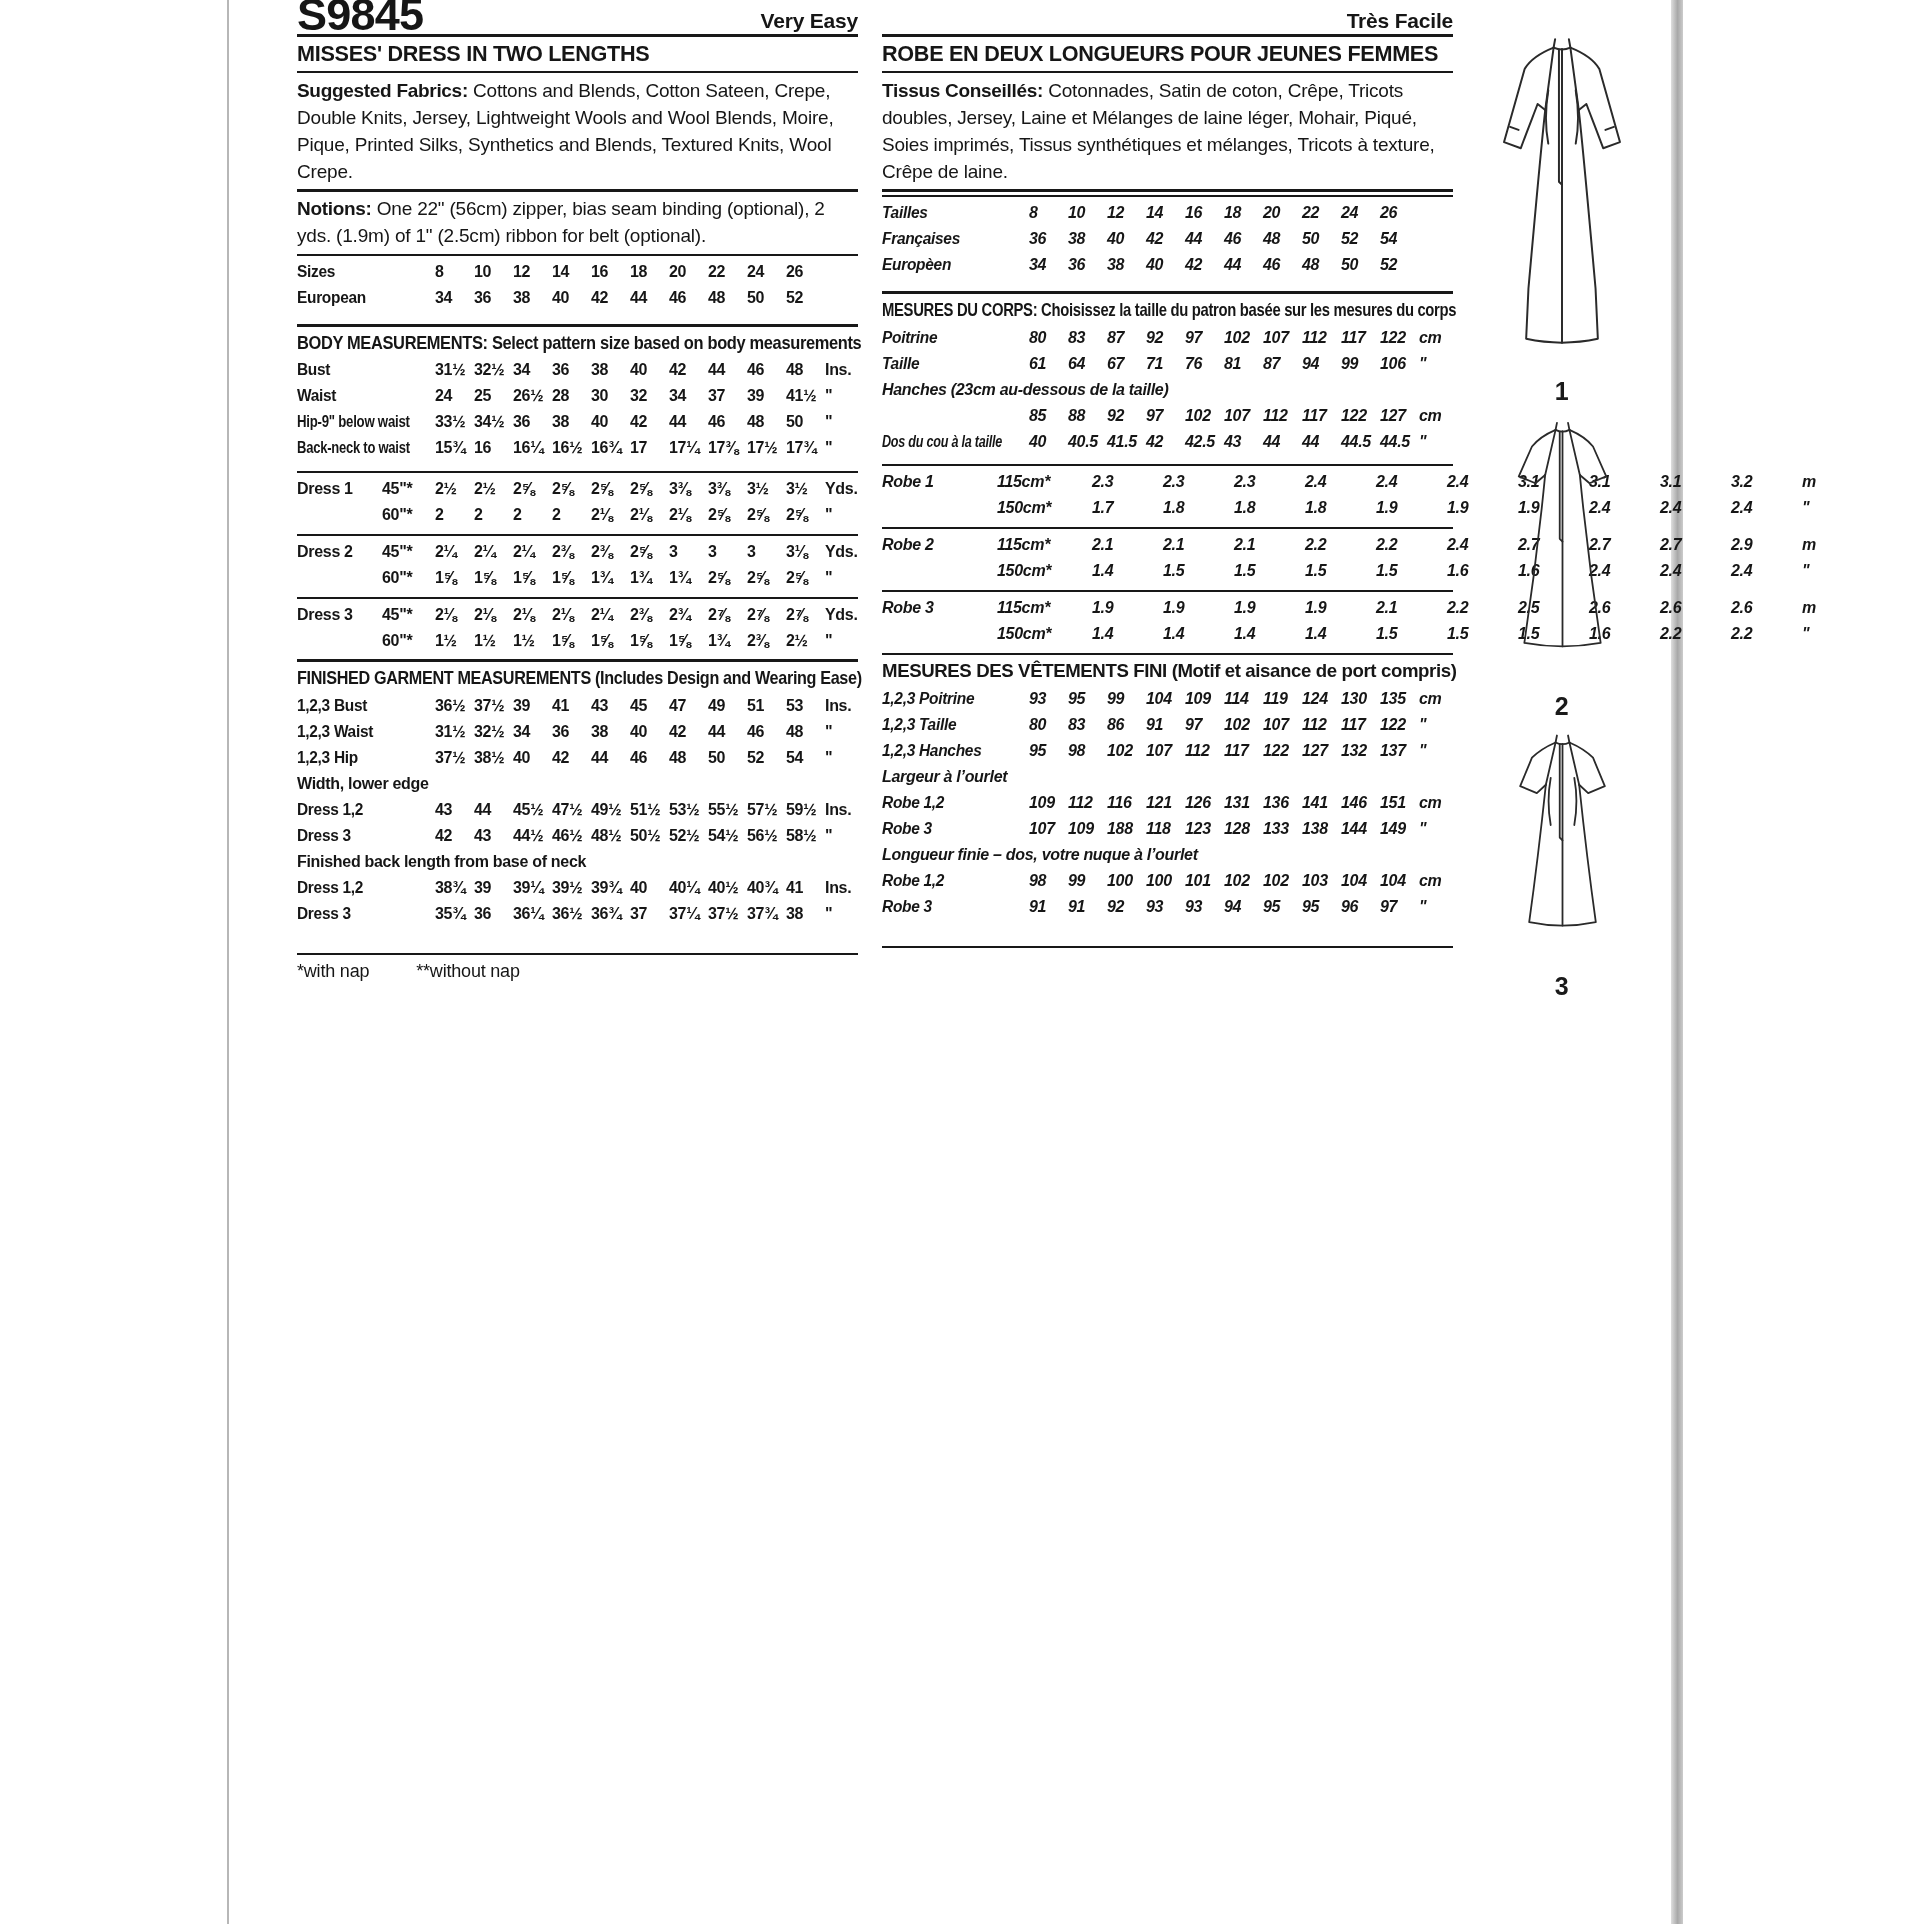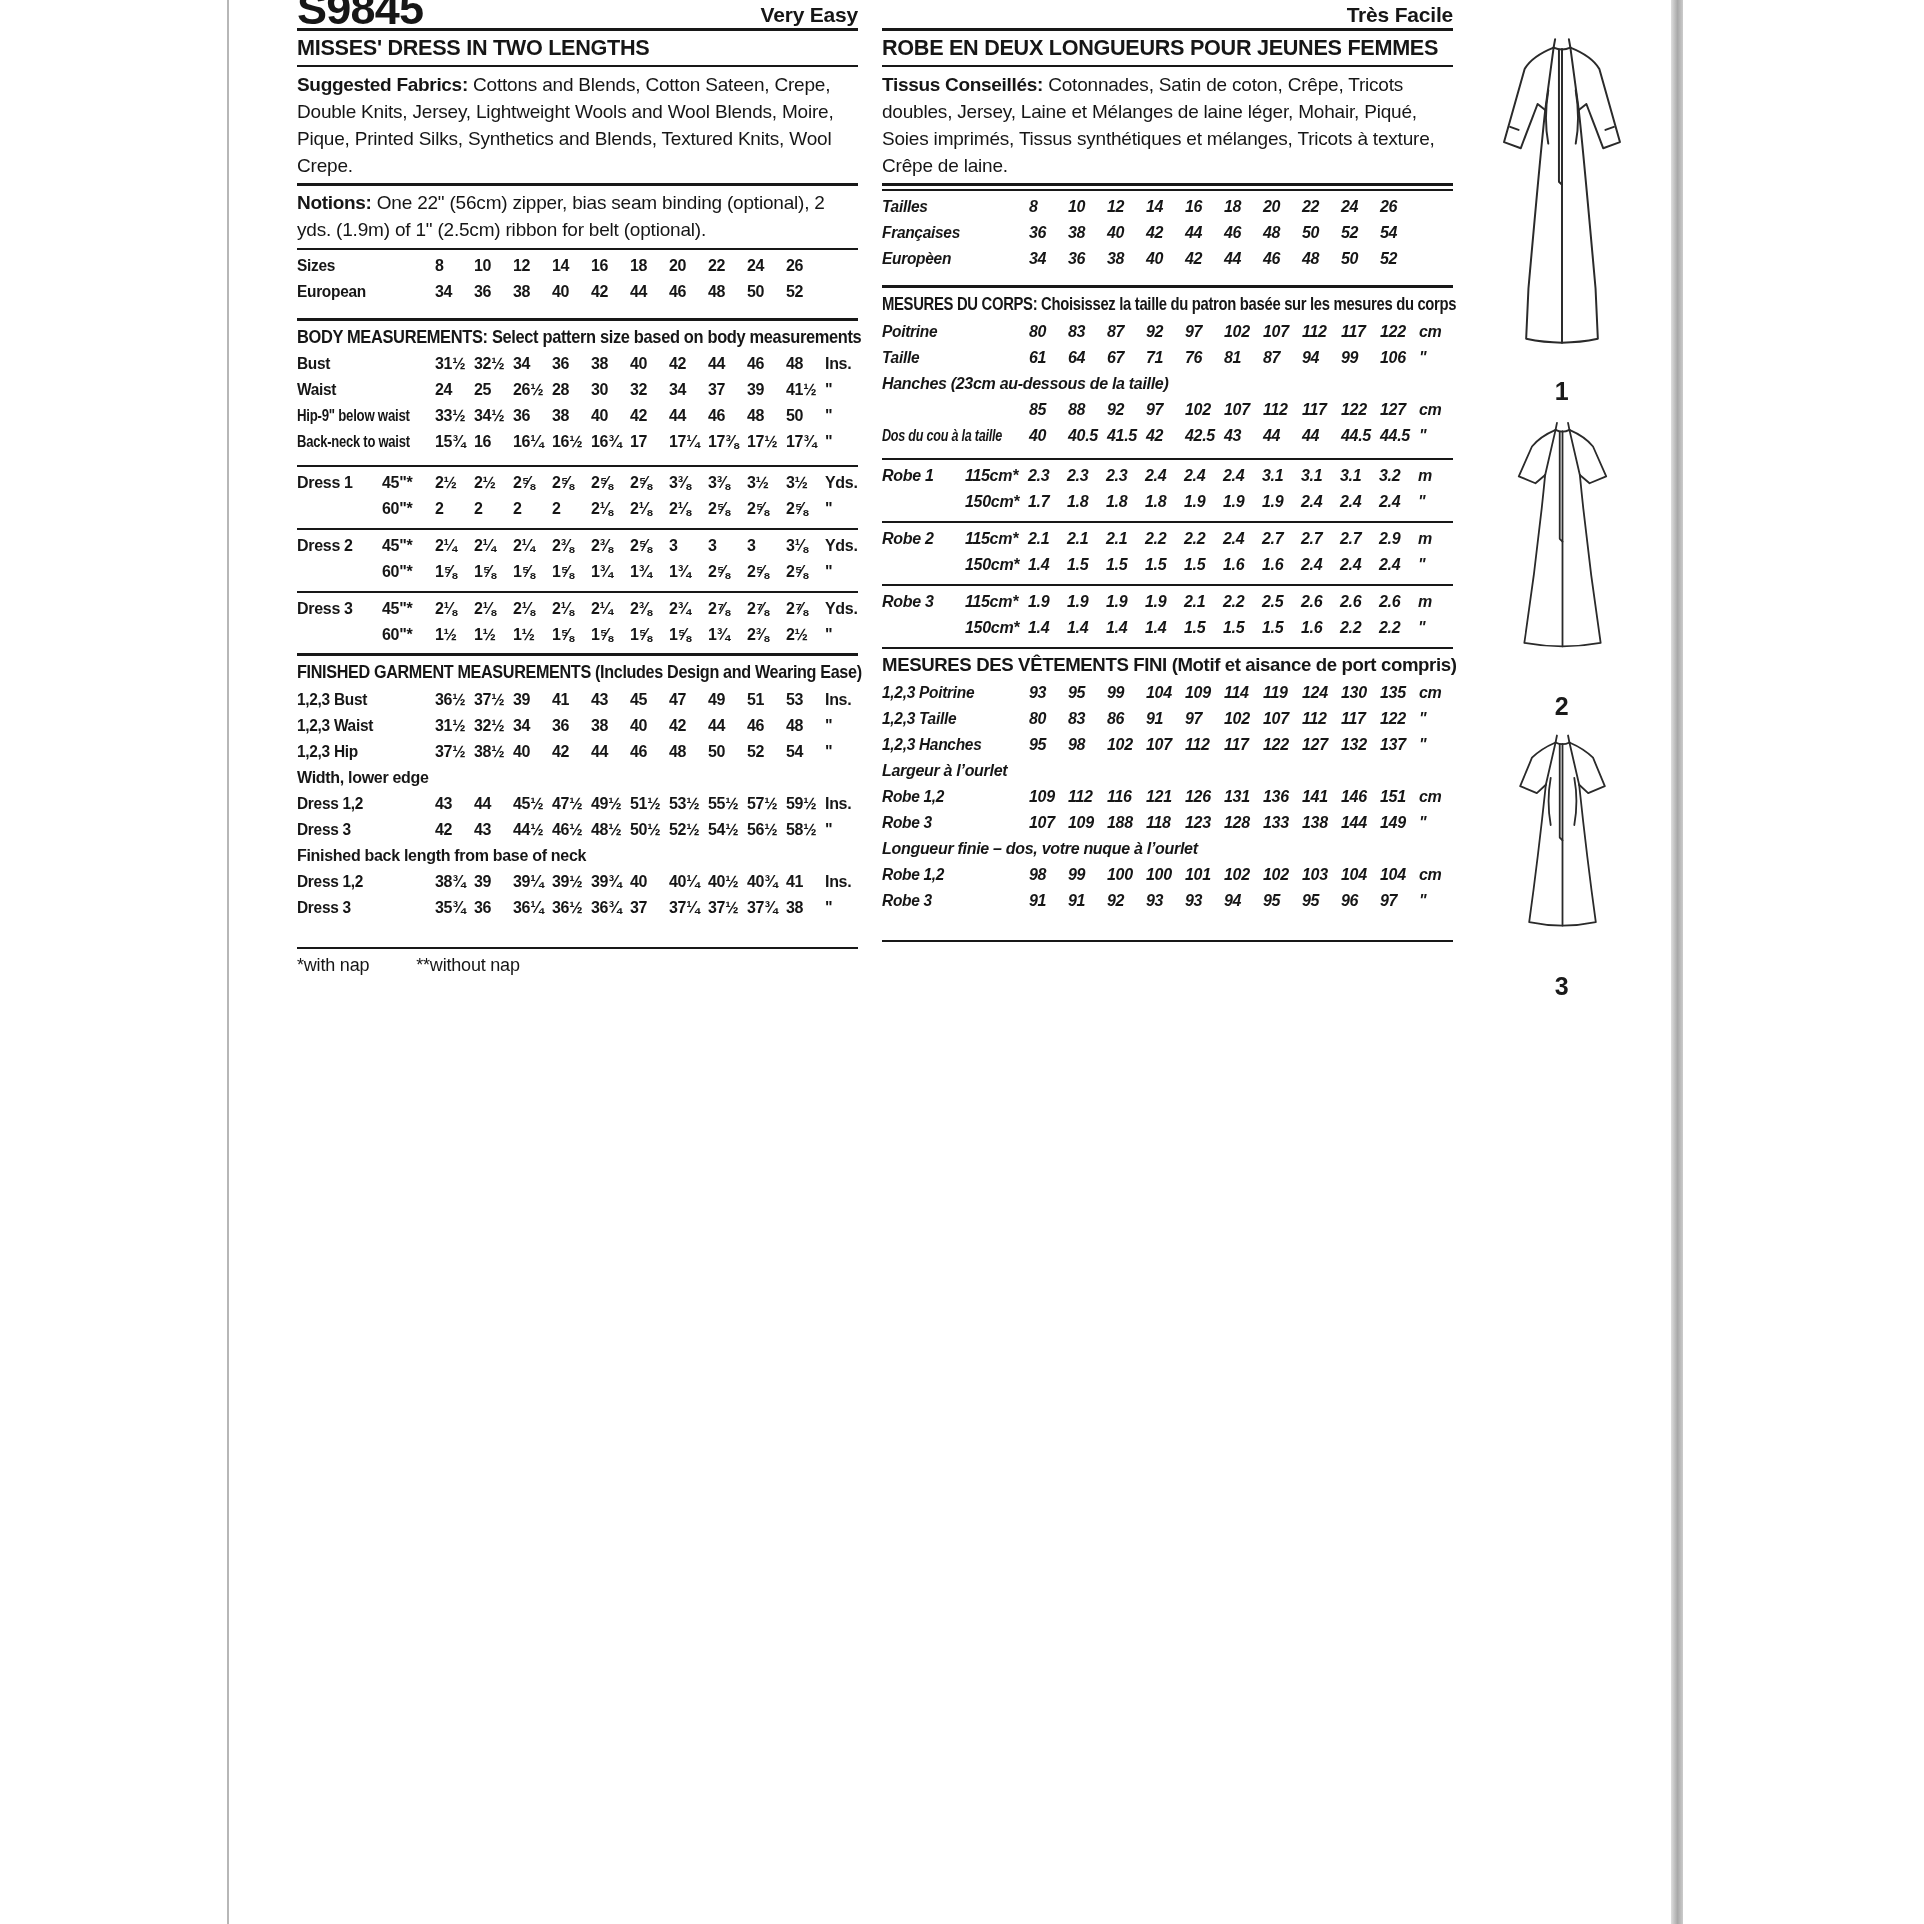--- a/index.html
+++ b/index.html
@@ -5,42 +5,42 @@
   html,body{margin:0;padding:0;background:#ffffff;}
   .page{
     position:relative;width:1925px;height:1925px;overflow:hidden;background:#ffffff;
     font-family:"Liberation Sans","DejaVu Sans",sans-serif;color:#161616;
     letter-spacing:-0.2px;
   }
   .edge-left{position:absolute;left:227px;top:0;width:2.4px;height:1925px;background:#b7b7b7;}
   .edge-right{position:absolute;left:1671px;top:0;width:12px;height:1925px;
     background:linear-gradient(to right,#dedede 0%,#a8a8a8 55%,#cccccc 100%);}
 
-  .col{position:absolute;top:0;}
+  .col{position:absolute;top:6px;}
   .col.en{left:297px;width:561px;}
   .col.fr{left:882px;width:571px;}
 
   .num-row{height:26px;display:flex;justify-content:space-between;align-items:flex-end;overflow:visible;}
   .pattern-number{font-size:45px;font-weight:700;line-height:34px;letter-spacing:-0.8px;display:inline-block;margin-top:-9.6px;}
   .difficulty{font-size:21px;font-weight:700;line-height:22.5px;}
   .rule{height:2.4px;background:#181818;margin:3.2px 0;}
   .rule.thick{height:3.2px;margin:1.6px 0 2.4px;}
   .col-title{font-size:21.7px;font-weight:700;line-height:27px;white-space:nowrap;letter-spacing:-0.3px;padding:0.8px 0;}
   .para{font-size:19px;line-height:27px;margin:2.4px 0 4.8px;}
   .para b{letter-spacing:-0.3px;}
 
   .theading{font-size:19px;font-weight:700;line-height:26px;margin-top:1.6px;white-space:nowrap;letter-spacing:-0.4px;}
 
   .mtable{margin:1.6px 0 0;}
   .sizes{margin:2.4px 0 13px;}
   .trow{display:grid;align-items:baseline;line-height:26px;font-size:16px;}
   .en .trow{grid-template-columns:138px repeat(10,39px) 37px;}
   .fr .trow{grid-template-columns:147px repeat(10,39px) 37px;font-style:italic;}
   .en .yrow{grid-template-columns:85px 53px repeat(10,39px) 37px;}
-  .fr .yrow{grid-template-columns:83px 63px repeat(10,39px) 37px;}
+  .fr .yrow{grid-template-columns:83px 63px repeat(10,39px) 37px;gap:32px;}
   .subrow{display:block;}
   .tlabel,.twidth,.sublabel{font-weight:700;white-space:nowrap;letter-spacing:-0.3px;}
   .cell{font-weight:700;white-space:nowrap;letter-spacing:-0.3px;}
 
   .ytable{margin-top:9.6px;}
   .ygroup{border-top:2.4px solid #181818;padding:3.2px 0 5.6px;}
   .ytable-close{margin-top:0;}
 
   .footrow{margin-top:26px;}
   .footnote{display:flex;gap:47px;font-size:18px;font-weight:400;line-height:27px;}

